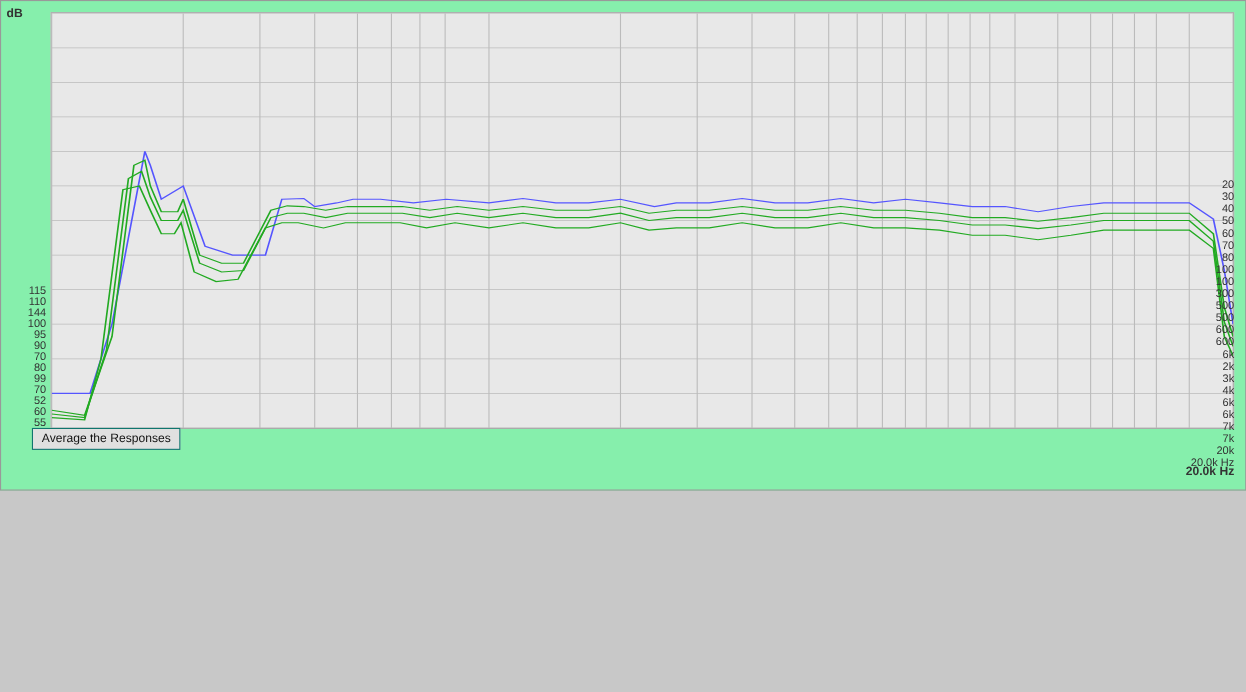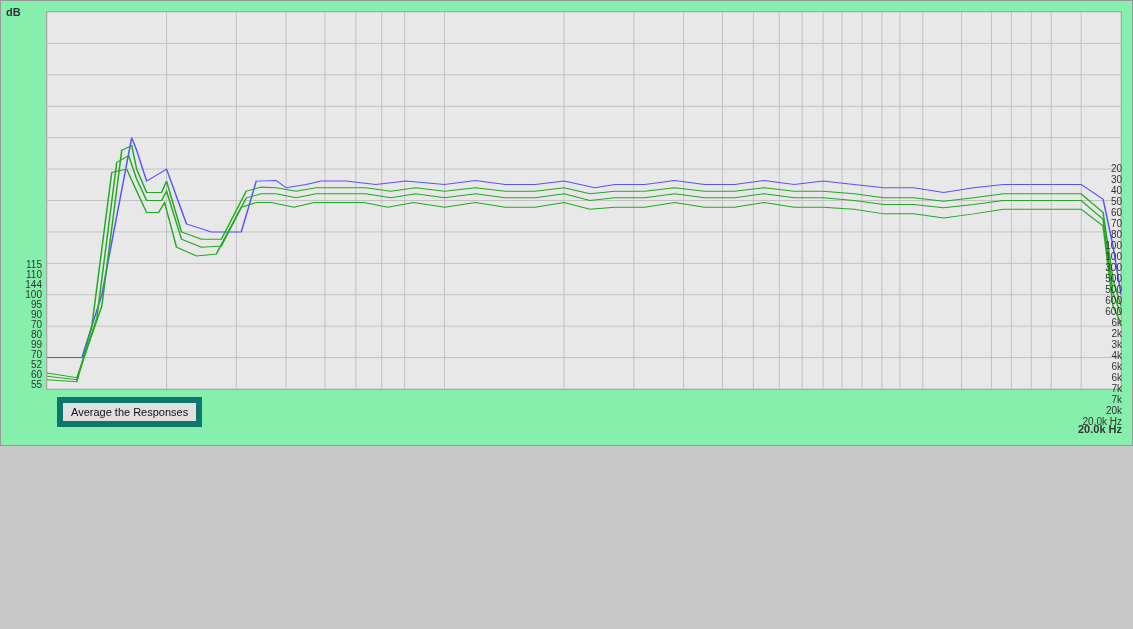--- a/index.html
+++ b/index.html
@@ -76,29 +76,28 @@
       align-items: flex-end;
       flex-direction: column;
     }
     .x-tick {
       font-size: 10px;
       color: #333;
       text-align: center;
     }
     .avg-button {
       position: absolute;
-      bottom: 18px;
+      bottom: 36px;
       left: 28px;
       background: #e0e0e0;
-      border: 6px solid #0f766e;
+      border: 1px solid #0f766e;
       padding: 3px 8px;
       font-size: 11px;
       cursor: pointer;
       color: #111;
-      margin-left: 28px;
     }
   </style>
 </head>
 <body>
 
 <div class="chart-container">
   <div class="y-axis-label">dB</div>
   <div class="x-axis-label">20.0k Hz</div>
 
   <div class="y-axis">

